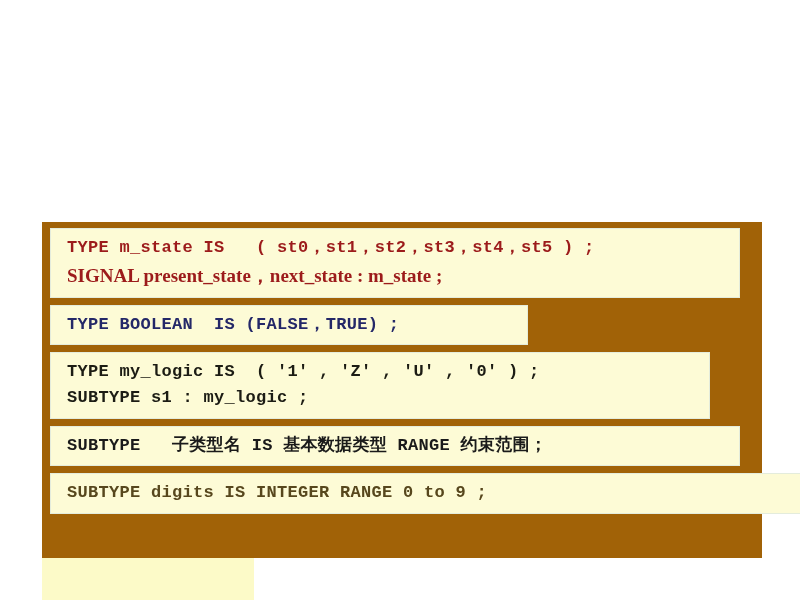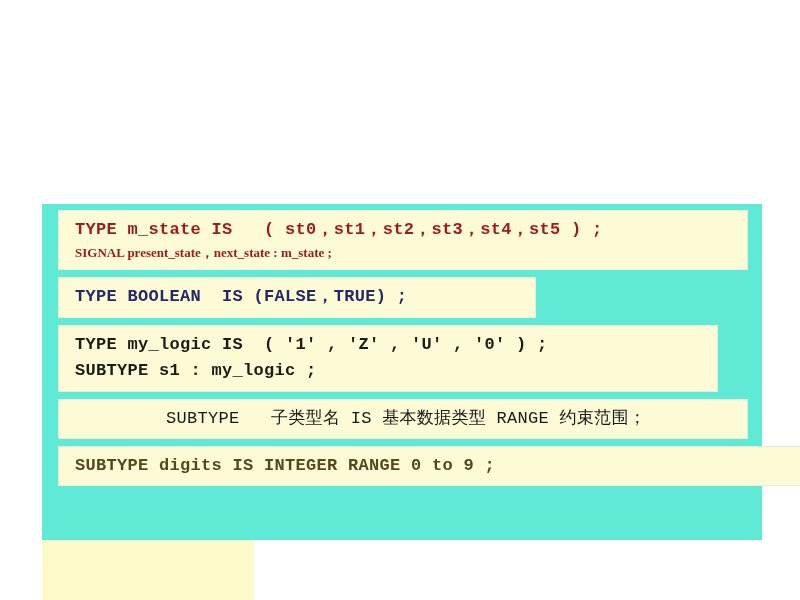--- a/index.html
+++ b/index.html
@@ -22,26 +22,26 @@
     top: 400px;
     width: 212px;
     height: 200px;
     background: #fcfac8;
   }
 
   
   .panel {
     position: absolute;
     left: 42px;
-    top: 204px;
+    top: 222px;
     width: 720px;
     height: 336px;
-    background: #5eead4;
+    background: #a16207;
     box-sizing: border-box;
-    padding: 6px 8px 0 16px;
+    padding: 6px 8px 0 8px;
   }
 
   .code-box {
     background: #fdfbd6;
     border: 1px solid #e4ecdc;
     box-sizing: border-box;
     margin: 0 0 7px 0;
     padding: 6px 10px 6px 16px;
   }
 
@@ -50,21 +50,21 @@
     line-height: 1.55;
     letter-spacing: 0.3px;
   }
 
   
   .box-1 { width: 690px; }
   .box-1 .code-line { color: #9c1b1b; font-weight: bold; font-size: 17px; }
   .box-1 .line-mono { font-family: "Liberation Mono", "DejaVu Sans Mono", monospace; }
   .box-1 .line-serif {
     font-family: "Liberation Serif", "DejaVu Serif", serif;
-    font-size: 13px;
+    font-size: 19px;
     letter-spacing: 0px;
   }
 
   
   .box-2 { width: 478px; }
   .box-2 .code-line {
     color: #242868;
     font-weight: bold;
     font-size: 17px;
     font-family: "Liberation Mono", "DejaVu Sans Mono", monospace;
@@ -76,24 +76,23 @@
     color: #1c1c14;
     font-weight: bold;
     font-size: 17px;
     font-family: "Liberation Mono", "DejaVu Sans Mono", monospace;
   }
 
   
   .box-4 { width: 690px; }
   .box-4 .code-line {
     color: #1a1a1a;
-    font-weight: normal;
+    font-weight: bold;
     font-size: 17px;
     font-family: "Liberation Mono", "DejaVu Sans Mono", monospace;
-    text-align: center;
   }
 
   
   .box-5 { width: 780px; }
   .box-5 .code-line {
     color: #57471d;
     font-weight: bold;
     font-size: 17px;
     font-family: "Liberation Mono", "DejaVu Sans Mono", monospace;
   }

